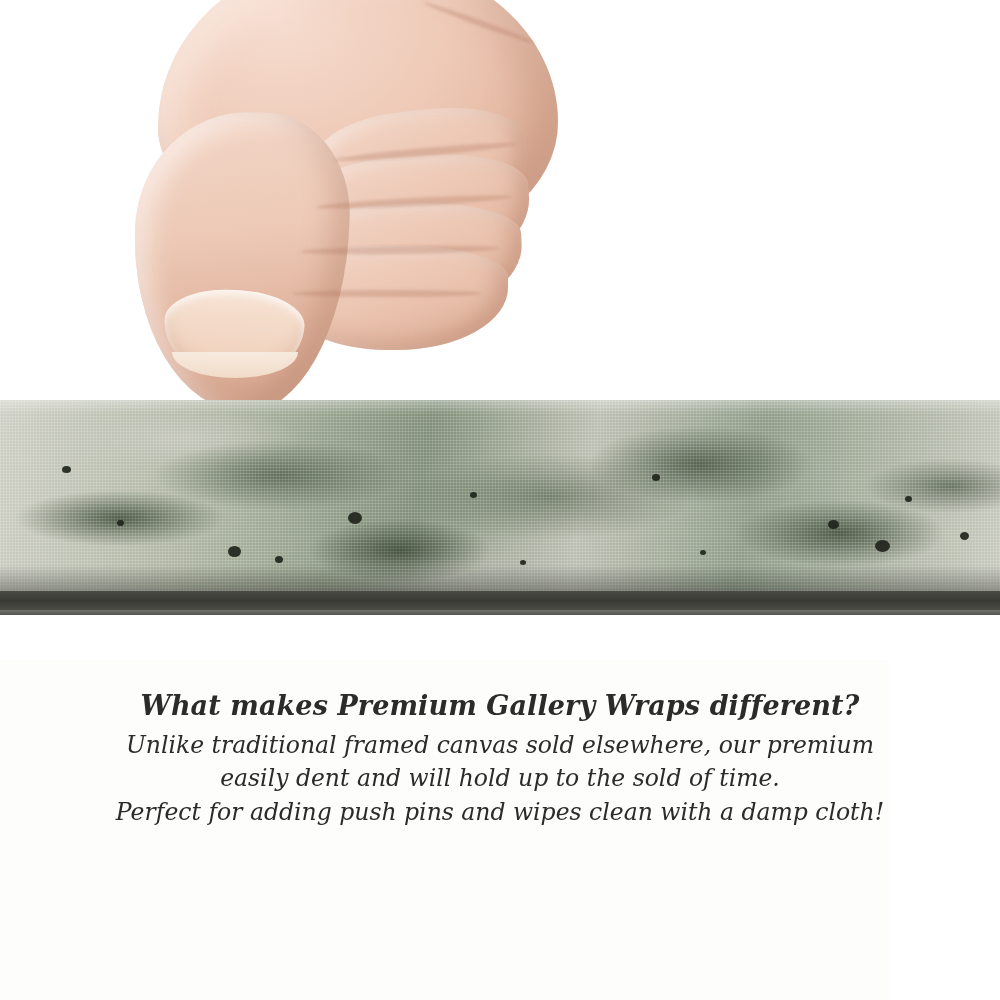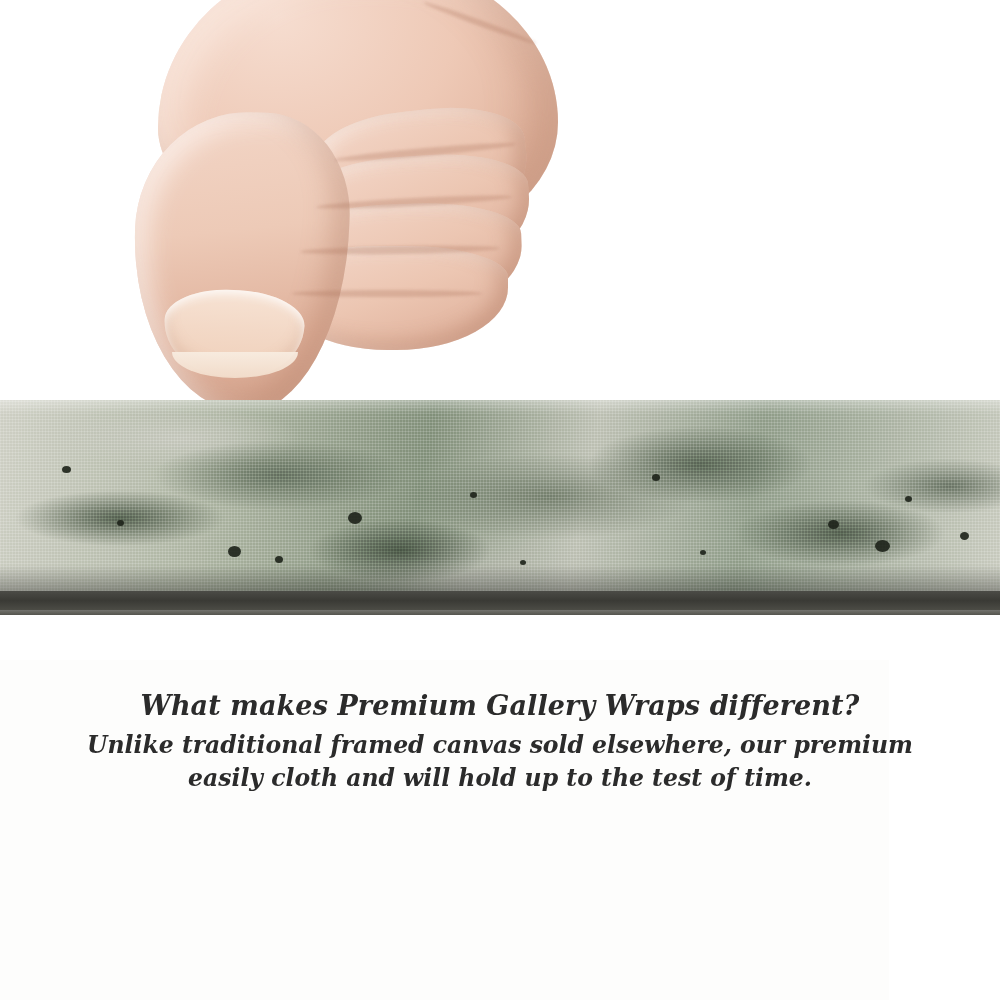--- a/index.html
+++ b/index.html
@@ -190,21 +190,21 @@
   .caption h2 {
     margin: 0 0 8px 0;
     font-size: 27px;
     font-weight: bold;
     letter-spacing: 0.1px;
   }
   .caption p {
     margin: 0;
     font-size: 23.5px;
     line-height: 1.42;
-    font-weight: bold;
+    font-weight: normal;
   }
   .caption .line { display: block; }
 </style>
 </head>
 <body>
 
 <div class="page">
 
   <div class="photo">
 
@@ -245,17 +245,18 @@
       <div class="strip-top-shade"></div>
       <div class="strip-bottom-shade"></div>
       <div class="strip-edge"></div>
     </div>
   </div>
 
   <div class="caption">
     <h2>What makes Premium Gallery Wraps different?</h2>
     <p>
       <span class="line">Unlike traditional framed canvas sold elsewhere, our premium</span>
-      <span class="line">easily cloth and will hold up to the test of time.</span>
+      <span class="line">easily dent and will hold up to the sold of time.</span>
+      <span class="line">Perfect for adding push pins and wipes clean with a damp cloth!</span>
     </p>
   </div>
 
 </div>
 
 </body></html>

